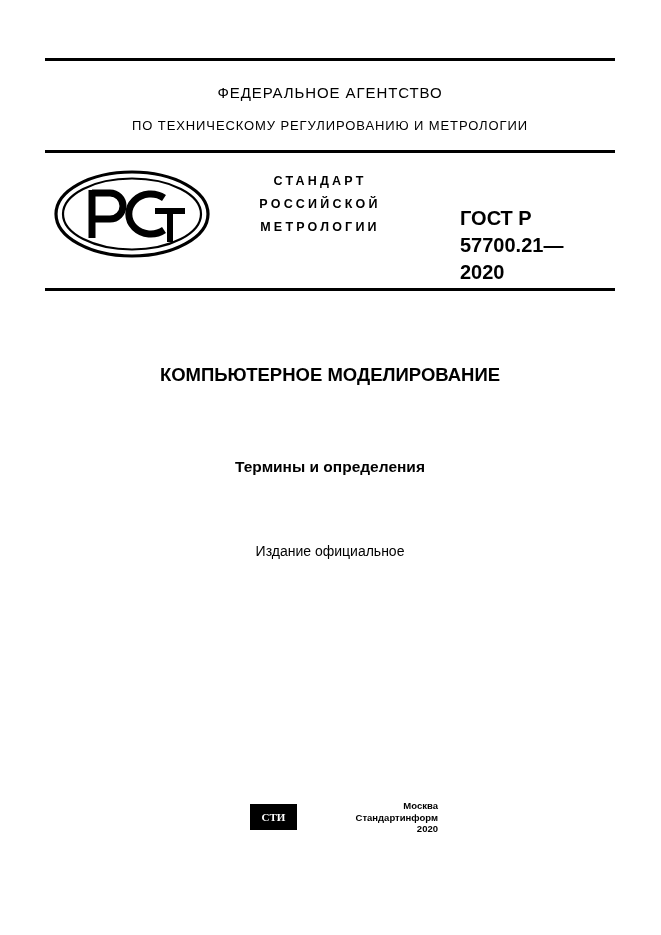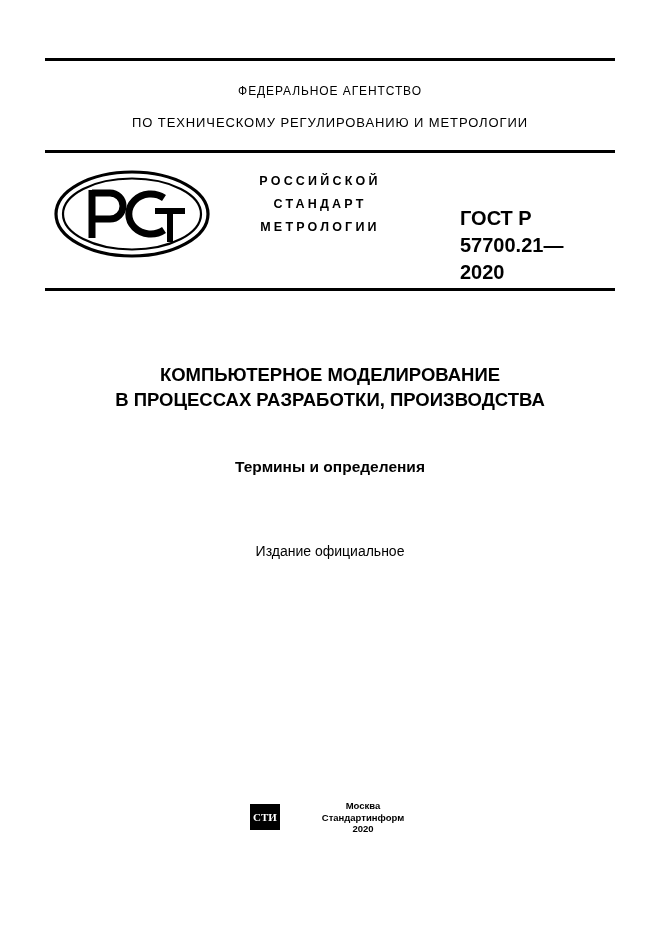--- a/index.html
+++ b/index.html
@@ -27,21 +27,21 @@
 
   
   .agency-block {
     position: absolute;
     left: 45px;
     top: 84px;
     width: 570px;
     text-align: center;
   }
   .agency-line-1 {
-    font-size: 12px;
+    font-size: 15px;
     letter-spacing: 0.9px;
     font-weight: 400;
     color: #000;
   }
   .agency-line-2 {
     font-size: 13px;
     letter-spacing: 0.9px;
     font-weight: 400;
     color: #000;
     margin-top: 17px;
@@ -141,37 +141,37 @@
     position: absolute;
     left: 240px;
     top: 800px;
     width: 200px;
     height: 46px;
   }
   .footer-logo {
     position: absolute;
     left: 10px;
     top: 4px;
-    width: 30px;
+    width: 47px;
     height: 26px;
     background: #000;
     color: #fff;
     font-size: 11px;
     font-weight: 700;
     line-height: 26px;
     text-align: center;
     letter-spacing: 0px;
     font-family: "Liberation Serif", serif;
   }
   .footer-text {
     position: absolute;
     left: 48px;
     top: 0px;
     width: 150px;
-    text-align: center;
+    text-align: right;
     font-size: 9.5px;
     line-height: 11.5px;
     font-weight: 700;
   }
   .footer-text .ln {
     display: block;
   }
 </style>
 </head>
 <body>
@@ -196,36 +196,35 @@
       <path d="M40 25 L58 25 A13 13 0 0 1 58 51 L40 51" fill="none" stroke="#000" stroke-width="7" stroke-linejoin="miter"></path>
 
       <path d="M112 30 A22 20 0 1 0 112 62" fill="none" stroke="#000" stroke-width="7"></path>
 
       <path d="M103 43 L133 43" fill="none" stroke="#000" stroke-width="6"></path>
       <path d="M118 43 L118 74" fill="none" stroke="#000" stroke-width="6"></path>
     </svg>
   </div>
 
   <div class="national">
+    <div>СТАНДАРТ</div>
     <div>РОССИЙСКОЙ</div>
-    <div>СТАНДАРТ</div>
     <div>МЕТРОЛОГИИ</div>
   </div>
 
   <div class="gost">
     <div>ГОСТ Р</div>
     <div>57700.21—</div>
     <div>2020</div>
   </div>
 
   <div class="rule rule-bottom"></div>
 
   <div class="title">
     <div>КОМПЬЮТЕРНОЕ МОДЕЛИРОВАНИЕ</div>
-    <div>В ПРОЦЕССАХ РАЗРАБОТКИ, ПРОИЗВОДСТВА</div>
   </div>
 
   <div class="subtitle">Термины и определения</div>
 
   <div class="official">Издание официальное</div>
 
   <div class="footer">
     <div class="footer-logo">СТИ</div>
     <div class="footer-text">
       <span class="ln">Москва</span>

